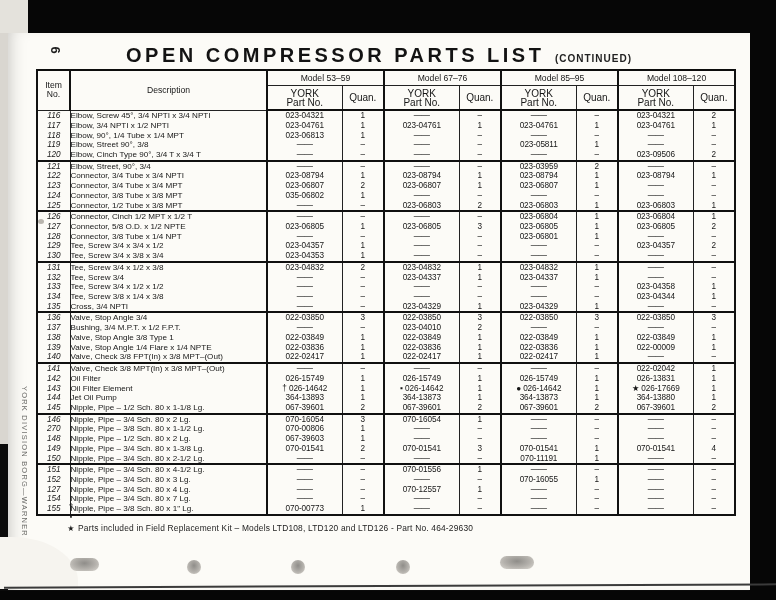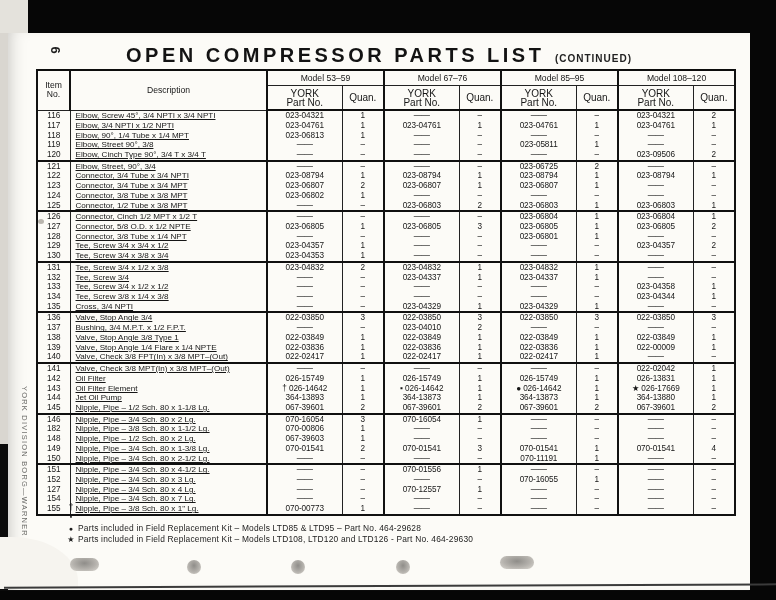--- a/index.html
+++ b/index.html
@@ -27,22 +27,22 @@
   table{border-collapse:collapse;table-layout:fixed;width:698px;color:#161616;}
   table{border:2px solid #111;border-top:2.5px solid #0d0d0d;}
   th,td{padding:0;margin:0;white-space:nowrap;overflow:hidden;font-weight:normal;}
   thead .model-row th{height:14px;font-size:8.6px;border-left:2px solid #111;border-bottom:1px solid #222;}
   thead .sub-row th{height:23px;font-size:10px;line-height:9px;border-bottom:2px solid #0f0f0f;text-align:center;}
   th.h-item{font-size:8.4px;line-height:9px;border-left:none;border-bottom:2px solid #0f0f0f;}
   th.h-desc{font-size:8.6px;border-left:1px solid #222;border-bottom:2px solid #0f0f0f;}
   thead .sub-row th.s-part{border-left:2px solid #111;}
   thead .sub-row th.s-quan{border-left:1px solid #222;}
   tbody td{height:9.72px;line-height:9.5px;font-size:8.2px;text-align:center;}
-  td.c-item{border-left:none;}
-  td.c-desc{text-align:left;padding-left:5px;border-left:1px solid #222;font-size:8.1px;text-decoration:underline;}
+  td.c-item{border-left:none;font-style:italic;}
+  td.c-desc{text-align:left;border-left:1px solid #222;font-size:8.1px;}
   td.c-part{border-left:2px solid #111;letter-spacing:-0.1px;}
   td.c-quan{border-left:1px solid #222;}
   tr.grp td{border-top:2px solid #101010;}
   
   .footnotes{position:absolute;left:56px;top:469px;}
   .fn-line{display:flex;align-items:baseline;height:10.5px;font-size:8.4px;color:#1c1c1c;letter-spacing:0.2px;}
   .fn-sym{width:14px;text-align:center;flex:0 0 14px;}
   .fn-sym.sym-dagger{font-size:9px;}
   .fn-sym.sym-square{font-size:7px;}
   .fn-sym.sym-circle{font-size:7px;}
@@ -184,21 +184,21 @@
               <td class="c-part">023-09506</td>
               <td class="c-quan">2</td>
             </tr>
             <tr class="grp">
               <td class="c-item">121</td>
               <td class="c-desc">Elbow, Street, 90°, 3/4</td>
               <td class="c-part">——</td>
               <td class="c-quan">–</td>
               <td class="c-part">——</td>
               <td class="c-quan">–</td>
-              <td class="c-part">023-06725</td>
+              <td class="c-part">023-03959</td>
               <td class="c-quan">2</td>
               <td class="c-part">——</td>
               <td class="c-quan">–</td>
             </tr>
             <tr>
               <td class="c-item">122</td>
               <td class="c-desc">Connector, 3/4 Tube x 3/4 NPTI</td>
               <td class="c-part">023-08794</td>
               <td class="c-quan">1</td>
               <td class="c-part">023-08794</td>
@@ -216,21 +216,21 @@
               <td class="c-part">023-06807</td>
               <td class="c-quan">1</td>
               <td class="c-part">023-06807</td>
               <td class="c-quan">1</td>
               <td class="c-part">——</td>
               <td class="c-quan">–</td>
             </tr>
             <tr>
               <td class="c-item">124</td>
               <td class="c-desc">Connector, 3/8 Tube x 3/8 MPT</td>
-              <td class="c-part">023-06802</td>
+              <td class="c-part">035-06802</td>
               <td class="c-quan">1</td>
               <td class="c-part">——</td>
               <td class="c-quan">–</td>
               <td class="c-part">——</td>
               <td class="c-quan">–</td>
               <td class="c-part">——</td>
               <td class="c-quan">–</td>
             </tr>
             <tr>
               <td class="c-item">125</td>
@@ -490,21 +490,21 @@
               <td class="c-part">070-16054</td>
               <td class="c-quan">3</td>
               <td class="c-part">070-16054</td>
               <td class="c-quan">1</td>
               <td class="c-part">——</td>
               <td class="c-quan">–</td>
               <td class="c-part">——</td>
               <td class="c-quan">–</td>
             </tr>
             <tr>
-              <td class="c-item">182</td>
+              <td class="c-item">270</td>
               <td class="c-desc">Nipple, Pipe – 3/8 Sch. 80 x 1-1/2 Lg.</td>
               <td class="c-part">070-00806</td>
               <td class="c-quan">1</td>
               <td class="c-part">——</td>
               <td class="c-quan">–</td>
               <td class="c-part">——</td>
               <td class="c-quan">–</td>
               <td class="c-part">——</td>
               <td class="c-quan">–</td>
             </tr>
@@ -609,24 +609,20 @@
     </div>
 
     <div class="footnotes">
       <div class="fn-line">
         <span class="fn-sym sym-dagger">†</span>
       </div>
       <div class="fn-line">
         <span class="fn-sym sym-square">▪</span>
       </div>
       <div class="fn-line">
-        <span class="fn-sym sym-circle">●</span>
-        <span>Parts included in Field Replacement Kit – Models LTD85 &amp; LTD95 – Part No. 464-29628</span>
-      </div>
-      <div class="fn-line">
         <span class="fn-sym sym-star">★</span>
         <span>Parts included in Field Replacement Kit – Models LTD108, LTD120 and LTD126 - Part No. 464-29630</span>
       </div>
     </div>
 
     <div class="hole pill h1"></div>
     <div class="hole round h2"></div>
     <div class="hole round h3"></div>
     <div class="hole round h4"></div>
     <div class="hole pill h5"></div>

